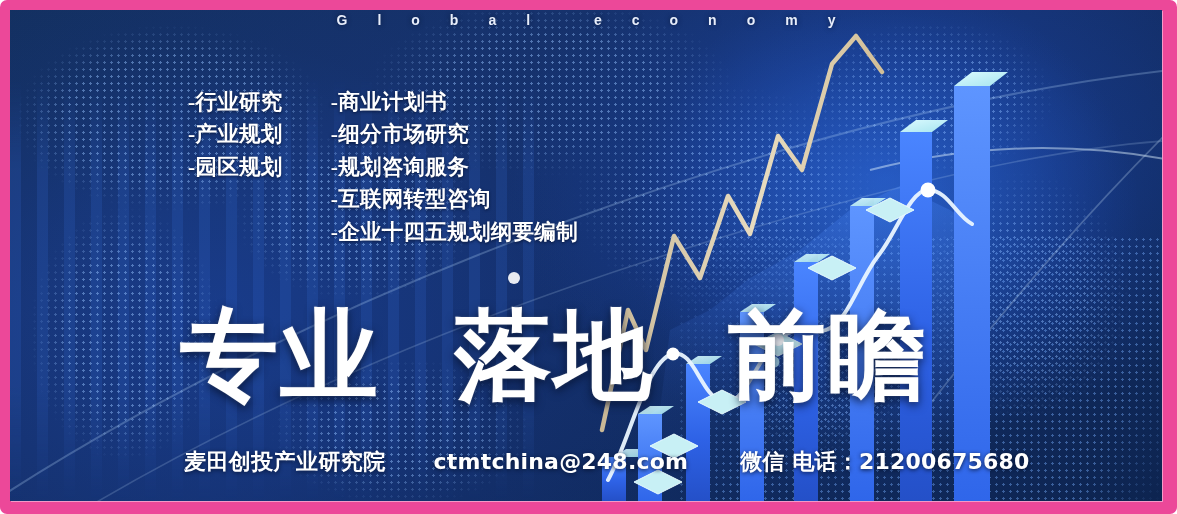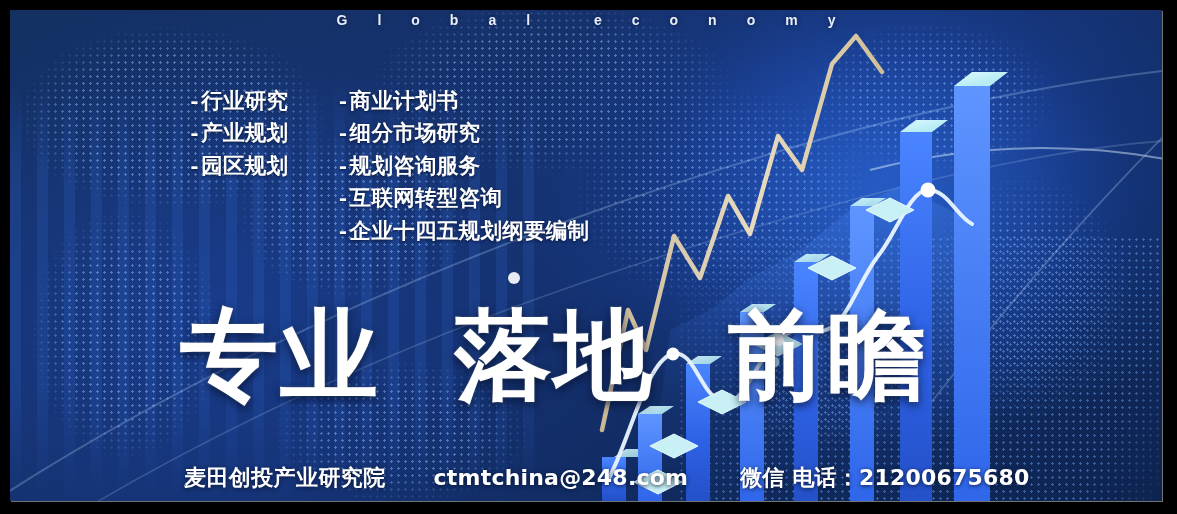--- a/index.html
+++ b/index.html
@@ -12,21 +12,22 @@
     height: 514px;
     overflow: hidden;
     font-family: "Liberation Sans", "DejaVu Sans", sans-serif;
   }
 
   
   #banner-root {
     position: relative;
     width: 1177px;
     height: 514px;
-    background: #000000;
+    background: #ec4899;
+    border-radius: 7px;
   }
 
   
   #banner-canvas {
     position: absolute;
     left: 10px;
     top: 10px;
     width: 1152px;
     height: 491px;
     overflow: hidden;
@@ -140,21 +141,21 @@
     display: flex;
     gap: 48px;
     z-index: 7;
   }
   .service-col {
     display: flex;
     flex-direction: column;
     gap: 3px;
   }
   .service-item {
-    font-family: Liberation Mono, monospace;
+    font-family: Liberation Serif, serif;
     font-size: 21.5px;
     font-weight: 700;
     color: #ffffff;
     line-height: 1.37;
     letter-spacing: 0.3px;
     text-shadow: 0 1px 3px rgba(6,18,48,0.85);
     white-space: nowrap;
   }
 
   
@@ -190,21 +191,20 @@
     z-index: 9;
   }
   .contact-item {
     font-family: "DejaVu Sans", "Liberation Sans", sans-serif;
     font-size: 22px;
     font-weight: 700;
     color: #ffffff;
     letter-spacing: 0.4px;
     white-space: nowrap;
     text-shadow: 0 1px 4px rgba(6,18,48,0.9);
-    margin-top: 16px;
   }
   #contact-company { margin-right: 48px; }
   #contact-email   { margin-right: 52px; letter-spacing: 0.2px; }
   #contact-phone   { letter-spacing: 0.2px; }
 </style>
 </head>
 <body>
 
 <div id="banner-root">
   <div id="banner-canvas">

